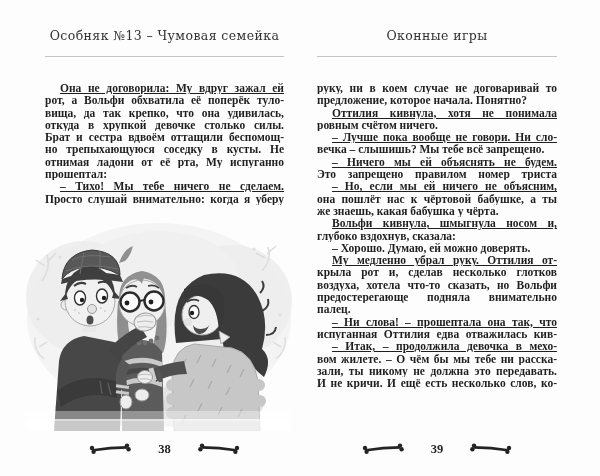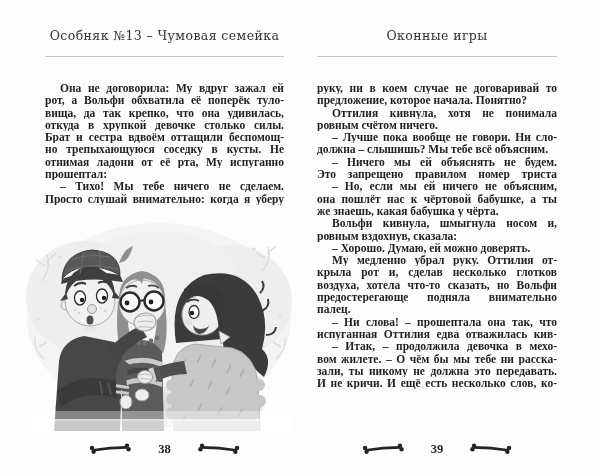--- a/index.html
+++ b/index.html
@@ -38,21 +38,21 @@
   }
   .page.left .text-block{left:45px;width:239px;}
   .page.right .text-block{left:17px;width:240px;}
 
   .line{
     text-align:justify;
     text-align-last:justify;
     height:12.3px;overflow:hidden;
   }
   .line.end{text-align-last:left;}
-  .line.indent{text-indent:15px;}
+  .line.indent{text-indent:15px;text-decoration:underline;}
   .line.indent-end{text-indent:15px;text-align-last:left;}
 
   .illustration{position:absolute;left:26px;top:215px;}
 
   .page-footer{
     position:absolute;top:436px;height:18px;
     display:flex;align-items:center;justify-content:center;gap:25px;
   }
   .page.left .page-footer{left:45px;width:239px;}
   .page.right .page-footer{left:17px;width:240px;}
@@ -217,28 +217,28 @@
   <section class="page right">
     <div class="running-header">Оконные игры</div>
     <div class="header-rule"></div>
 
     <div class="text-block">
         <div class="line">руку, ни в коем случае не договаривай то</div>
         <div class="line end">предложение, которое начала. Понятно?</div>
         <div class="line indent">Оттилия кивнула, хотя не понимала</div>
         <div class="line end">ровным счётом ничего.</div>
         <div class="line indent">– Лучше пока вообще не говори. Ни сло-</div>
-        <div class="line end">должна – слышишь? Мы тебе всё объясним.</div>
+        <div class="line end">вечка – слышишь? Мы тебе всё запрещено.</div>
         <div class="line indent">– Ничего мы ей объяснять не будем.</div>
         <div class="line">Это запрещено правилом номер триста</div>
         <div class="line indent">– Но, если мы ей ничего не объясним,</div>
         <div class="line">она пошлёт нас к чёртовой бабушке, а ты</div>
         <div class="line end">же знаешь, какая бабушка у чёрта.</div>
         <div class="line indent">Вольфи кивнула, шмыгнула носом и,</div>
-        <div class="line end">ровным вздохнув, сказала:</div>
+        <div class="line end">глубоко вздохнув, сказала:</div>
         <div class="line indent-end">– Хорошо. Думаю, ей можно доверять.</div>
         <div class="line indent">Му медленно убрал руку. Оттилия от-</div>
         <div class="line">крыла рот и, сделав несколько глотков</div>
         <div class="line">воздуха, хотела что-то сказать, но Вольфи</div>
         <div class="line">предостерегающе подняла внимательно</div>
         <div class="line end">палец.</div>
         <div class="line indent">– Ни слова! – прошептала она так, что</div>
         <div class="line">испуганная Оттилия едва отважилась кив-</div>
         <div class="line indent">– Итак, – продолжила девочка в мехо-</div>
         <div class="line">вом жилете. – О чём бы мы тебе ни расска-</div>

